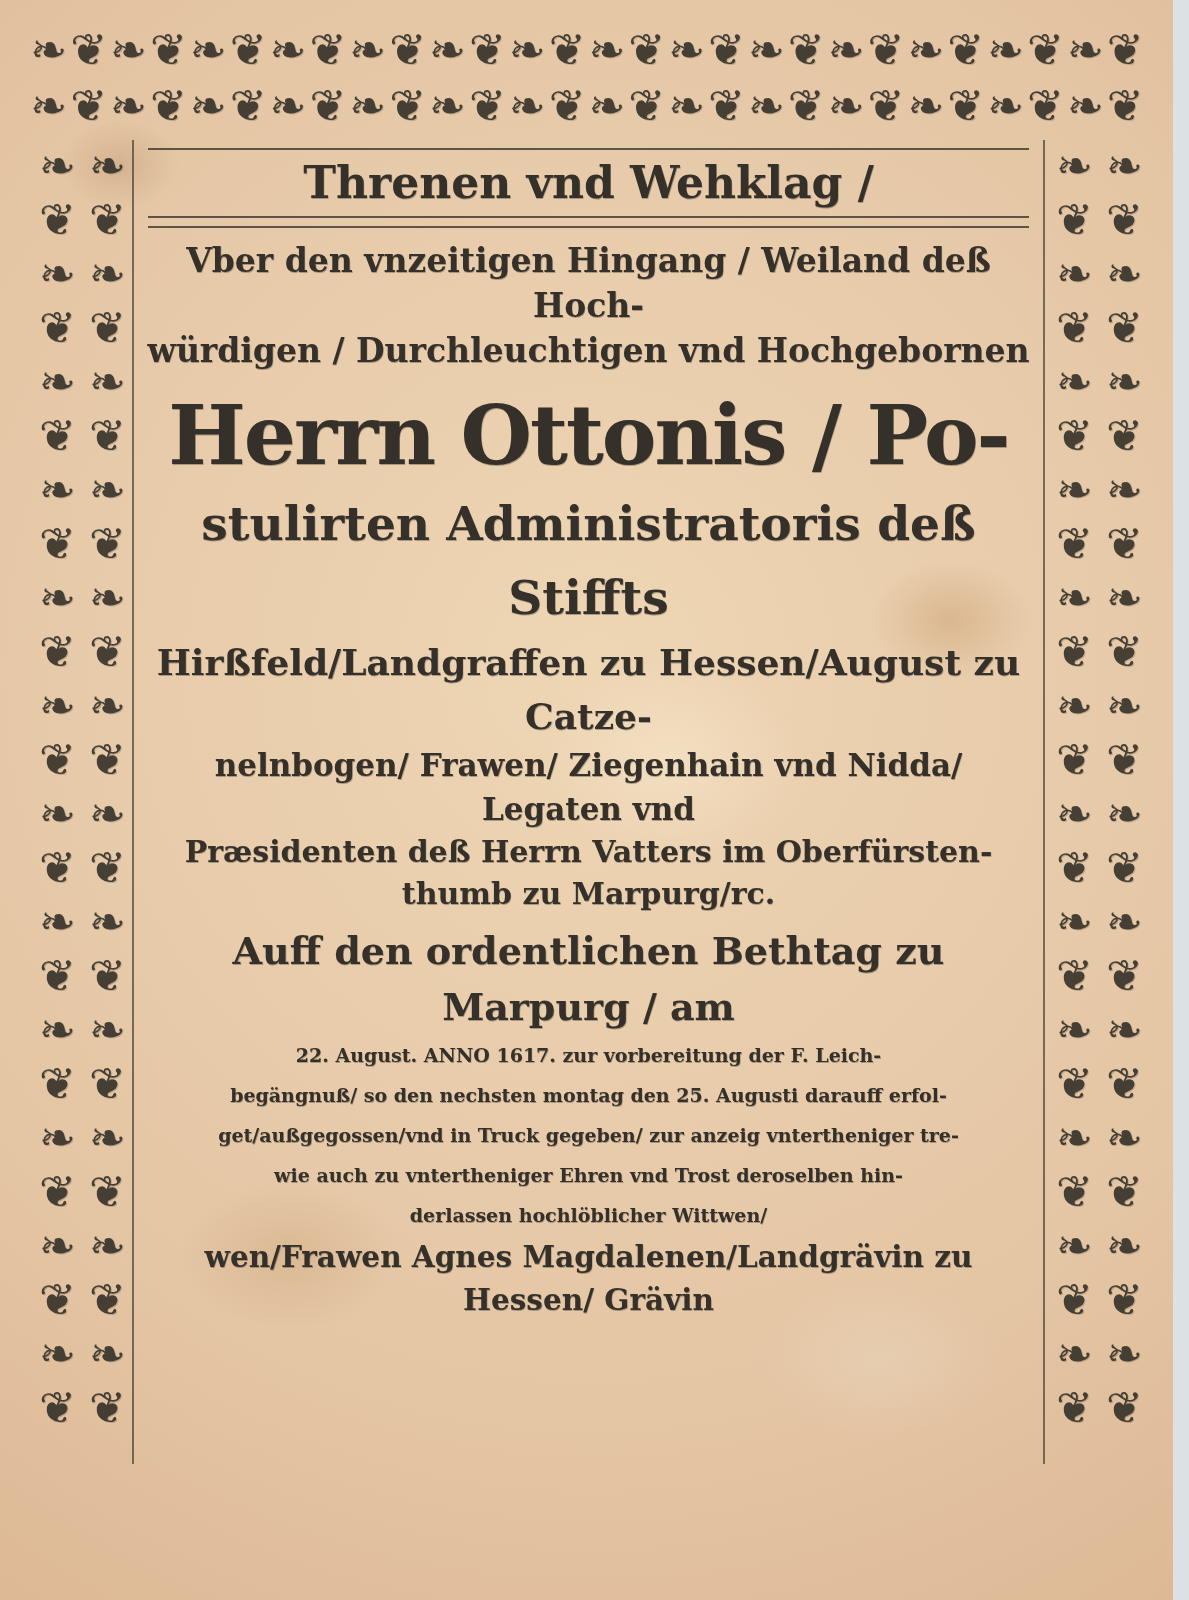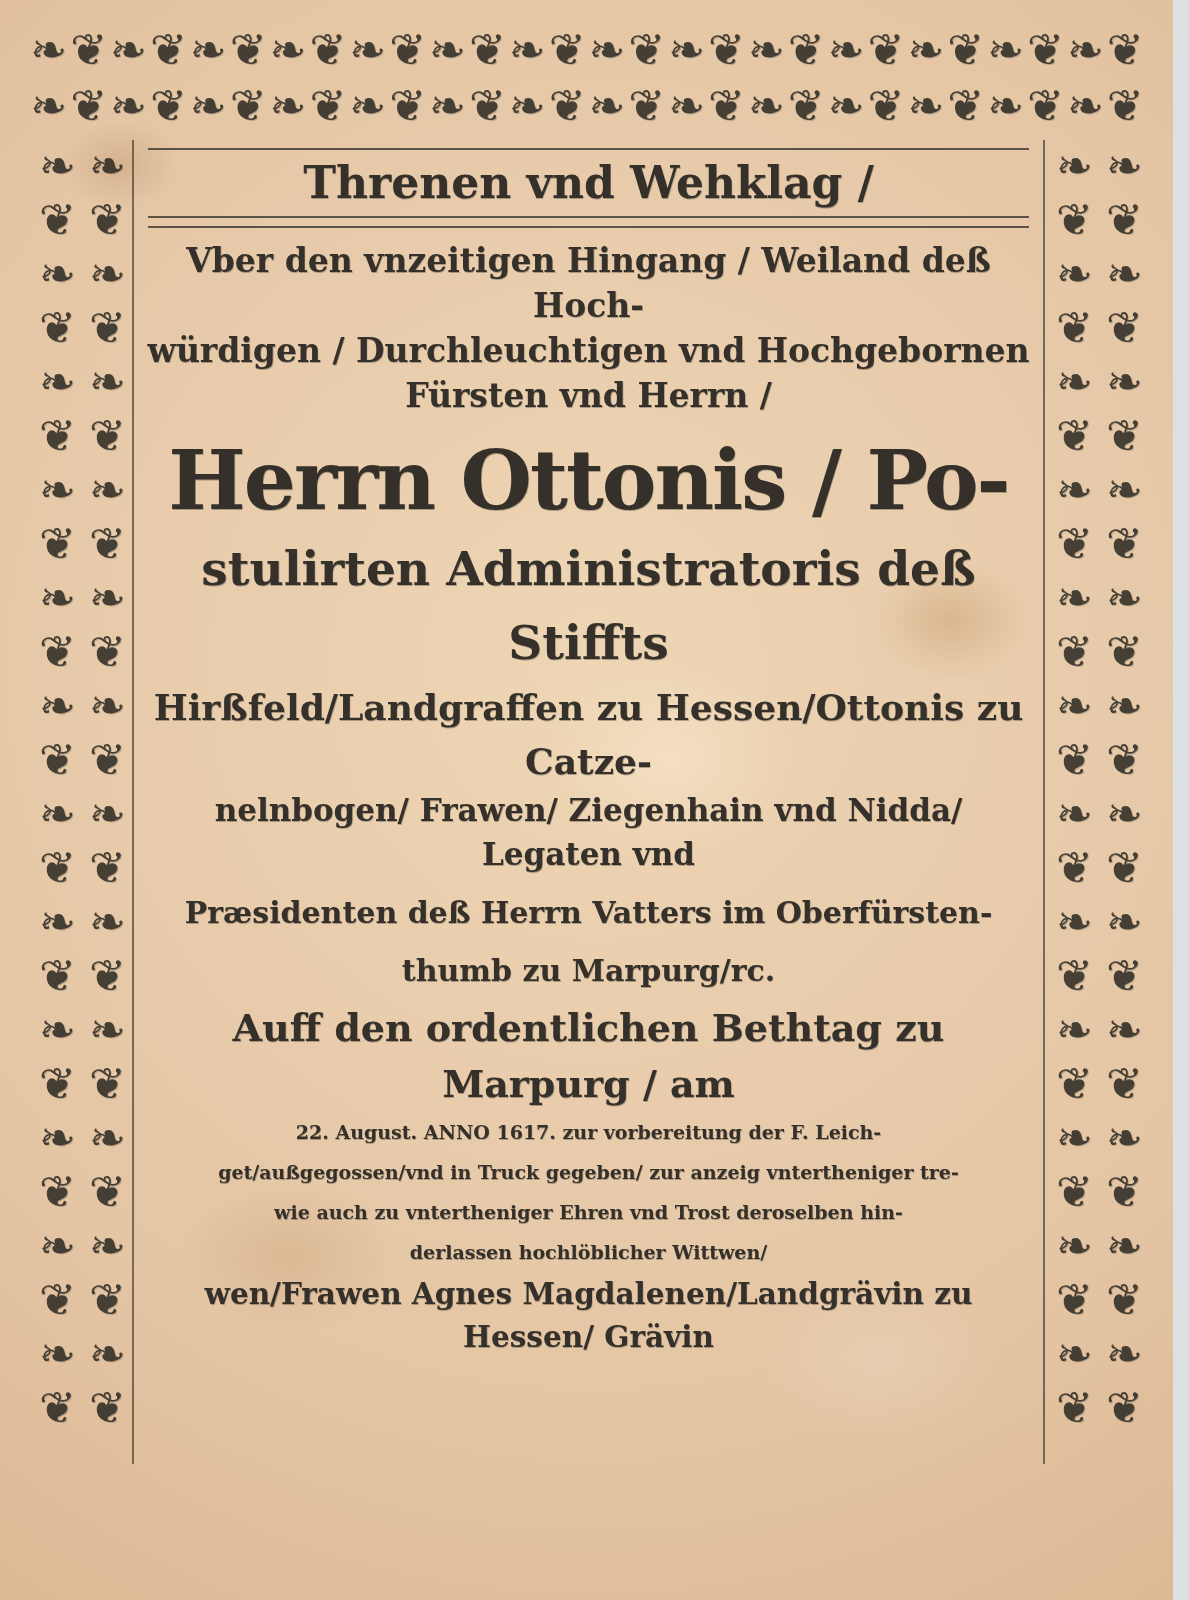--- a/index.html
+++ b/index.html
@@ -46,21 +46,21 @@
   .rule{border-top:2px solid rgba(58,54,45,.8);height:0;margin:2px 4px;}
   .rule-double{height:8px;border-top:2px solid rgba(58,54,45,.8);border-bottom:2px solid rgba(58,54,45,.8);margin:4px 4px 10px;}
 
   .bl{font-weight:bold;text-shadow:.6px .6px 0 rgba(53,49,42,.35);}
   .headline{font-size:44px;line-height:58px;margin-top:2px;}
   .intro{font-size:33px;line-height:45px;}
   .big1{font-size:82px;line-height:104px;letter-spacing:-2px;margin-top:10px;}
   .big2{font-size:47px;line-height:74px;}
   .sub1{font-size:36px;line-height:54px;}
   .sub2{font-size:31px;line-height:44px;}
-  .sub3{font-size:30px;line-height:42px;margin-top:16px;}
+  .sub3{font-size:30px;line-height:42px;}
   .lead{font-size:38px;line-height:56px;margin-top:8px;}
   .occ{font-size:19px;line-height:40px;}
   .ded{font-size:29.5px;line-height:43px;}
   .ded-first{margin-top:12px;text-align:left;padding-left:4px;}
 </style>
 </head>
 <body>
 
 <div class="scan-edge"></div>
 <div class="stain s1"></div>
@@ -73,32 +73,32 @@
   <div class="orn orn-top">❧❦❧❦❧❦❧❦❧❦❧❦❧❦❧❦❧❦❧❦❧❦❧❦❧❦❧❦❧❦❧❦❧❦❧❦❧❦❧❦❧❦❧❦❧❦❧❦❧❦❧❦❧❦❧❦❧❦❧❦</div>
   <div class="orn orn-left">❧❦❧❦❧❦❧❦❧❦❧❦❧❦❧❦❧❦❧❦❧❦❧❦❧❦❧❦❧❦❧❦❧❦❧❦❧❦❧❦❧❦❧❦❧❦❧❦❧❦❧❦❧❦❧❦❧❦❧❦❧❦❧❦</div>
 
   <div class="textzone">
     <div class="rule"></div>
     <div class="bl headline">Threnen vnd Wehklag /</div>
     <div class="rule-double"></div>
 
     <div class="bl intro">Vber den vnzeitigen Hingang / Weiland deß Hoch-</div>
     <div class="bl intro">würdigen / Durchleuchtigen vnd Hochgebornen</div>
-    <div class="bl intro">Fürsten vnd Herrn /</div>
 
     <div class="bl big1">Herrn Ottonis / Po-</div>
     <div class="bl big2">stulirten Administratoris deß Stiffts</div>
 
-    <div class="bl sub1">Hirßfeld/Landgraffen zu Hessen/Ottonis zu Catze-</div>
+    <div class="bl sub1">Hirßfeld/Landgraffen zu Hessen/August zu Catze-</div>
     <div class="bl sub2">nelnbogen/ Frawen/ Ziegenhain vnd Nidda/ Legaten vnd</div>
     <div class="bl sub3">Præsidenten deß Herrn Vatters im Oberfürsten-</div>
     <div class="bl sub3">thumb zu Marpurg/rc.</div>
 
     <div class="bl lead">Auff den ordentlichen Bethtag zu Marpurg / am</div>
     <div class="bl occ">22. August. ANNO 1617. zur vorbereitung der F. Leich-</div>
+    <div class="bl occ">begängnuß/ so den nechsten montag den 25. Augusti darauff erfol-</div>
     <div class="bl occ">get/außgegossen/vnd in Truck gegeben/ zur anzeig vntertheniger tre-</div>
     <div class="bl occ">wie auch zu vntertheniger Ehren vnd Trost deroselben hin-</div>
     <div class="bl occ">derlassen hochlöblicher Wittwen/</div>
 
     <div class="bl ded">wen/Frawen Agnes Magdalenen/Landgrävin zu Hessen/ Grävin</div>
 
   </div>
 
   <div class="orn orn-right">❧❦❧❦❧❦❧❦❧❦❧❦❧❦❧❦❧❦❧❦❧❦❧❦❧❦❧❦❧❦❧❦❧❦❧❦❧❦❧❦❧❦❧❦❧❦❧❦❧❦❧❦❧❦❧❦❧❦❧❦❧❦❧❦</div>
 

